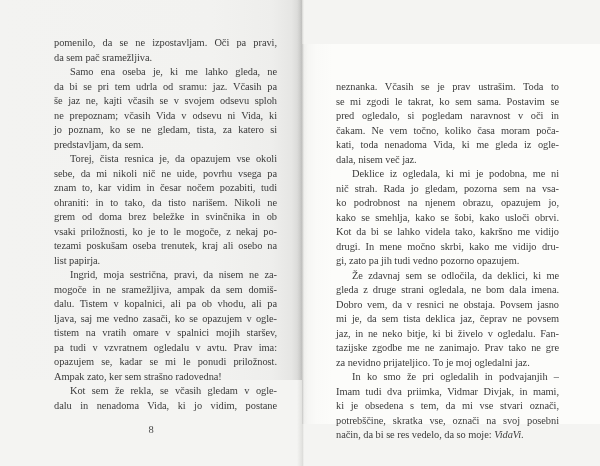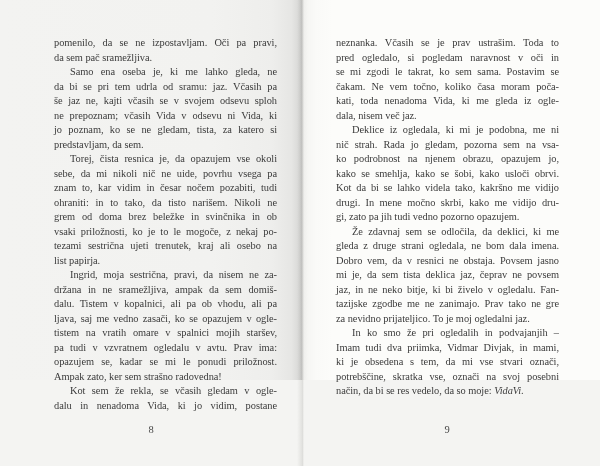--- a/index.html
+++ b/index.html
@@ -16,20 +16,21 @@
   }
   .page-left {
     left: 0; width: 302px;
     background: linear-gradient(to right,
       #f3f3f1 0%, #f2f2f0 70%, #eeeeec 90%, #e6e6e4 96.5%, #d9d9d7 99%, #cccccb 100%);
   }
   .page-right {
     left: 302px; width: 298px;
     background: linear-gradient(to right,
       #e0e0de 0px, #efefed 2px, #f6f6f4 6px, #fafaf8 14px, #fcfcfa 30px, #fcfcfa 100%);
+    margin-top: 44px;
   }
   .fold {
     position: absolute; top: 0; left: 297px; width: 10px; height: 466px;
     background: linear-gradient(to right,
       rgba(80,80,75,0) 0%, rgba(80,80,75,0.10) 45%, rgba(80,80,75,0.16) 52%, rgba(255,255,255,0) 70%);
     pointer-events: none;
   }
 
   .textcol {
     position: absolute; top: 36px; width: 223px;
@@ -72,41 +73,41 @@
         <div class="line">še jaz ne, kajti včasih se v svojem odsevu sploh</div>
         <div class="line">ne prepoznam; včasih Vida v odsevu ni Vida, ki</div>
         <div class="line">jo poznam, ko se ne gledam, tista, za katero si</div>
         <div class="line end">predstavljam, da sem.</div>
         <div class="line indent">Torej, čista resnica je, da opazujem vse okoli</div>
         <div class="line">sebe, da mi nikoli nič ne uide, povrhu vsega pa</div>
         <div class="line">znam to, kar vidim in česar nočem pozabiti, tudi</div>
         <div class="line">ohraniti: in to tako, da tisto narišem. Nikoli ne</div>
         <div class="line">grem od doma brez beležke in svinčnika in ob</div>
         <div class="line">vsaki priložnosti, ko je to le mogoče, z nekaj po-</div>
-        <div class="line">tezami sestrična ujeti trenutek, kraj ali osebo na</div>
+        <div class="line">tezami poskušam oseba trenutek, kraj ali osebo na</div>
         <div class="line end">list papirja.</div>
         <div class="line indent">Ingrid, moja sestrična, pravi, da nisem ne za-</div>
-        <div class="line">držana in ne sramežljiva, ampak da sem domiš-</div>
+        <div class="line">mogoče in ne sramežljiva, ampak da sem domiš-</div>
         <div class="line">dalu. Tistem v kopalnici, ali pa ob vhodu, ali pa</div>
         <div class="line">ljava, saj me vedno zasači, ko se opazujem v ogle-</div>
         <div class="line">tistem na vratih omare v spalnici mojih staršev,</div>
         <div class="line">pa tudi v vzvratnem ogledalu v avtu. Prav ima:</div>
         <div class="line">opazujem se, kadar se mi le ponudi priložnost.</div>
         <div class="line end">Ampak zato, ker sem strašno radovedna!</div>
         <div class="line indent">Kot sem že rekla, se včasih gledam v ogle-</div>
         <div class="line">dalu in nenadoma Vida, ki jo vidim, postane</div>
       </div>
     <div class="pagenum pagenum-left">8</div>
   </div>
 
   <div class="page page-right">
     <div class="textcol textcol-right">
         <div class="line">neznanka. Včasih se je prav ustrašim. Toda to</div>
+        <div class="line">se mi zgodi le takrat, ko sem sama. Postavim se</div>
         <div class="line">pred ogledalo, si pogledam naravnost v oči in</div>
-        <div class="line">se mi zgodi le takrat, ko sem sama. Postavim se</div>
         <div class="line">čakam. Ne vem točno, koliko časa moram poča-</div>
         <div class="line">kati, toda nenadoma Vida, ki me gleda iz ogle-</div>
         <div class="line end">dala, nisem več jaz.</div>
         <div class="line indent">Deklice iz ogledala, ki mi je podobna, me ni</div>
         <div class="line">nič strah. Rada jo gledam, pozorna sem na vsa-</div>
         <div class="line">ko podrobnost na njenem obrazu, opazujem jo,</div>
         <div class="line">kako se smehlja, kako se šobi, kako usloči obrvi.</div>
         <div class="line">Kot da bi se lahko videla tako, kakršno me vidijo</div>
         <div class="line">drugi. In mene močno skrbi, kako me vidijo dru-</div>
         <div class="line end">gi, zato pa jih tudi vedno pozorno opazujem.</div>

